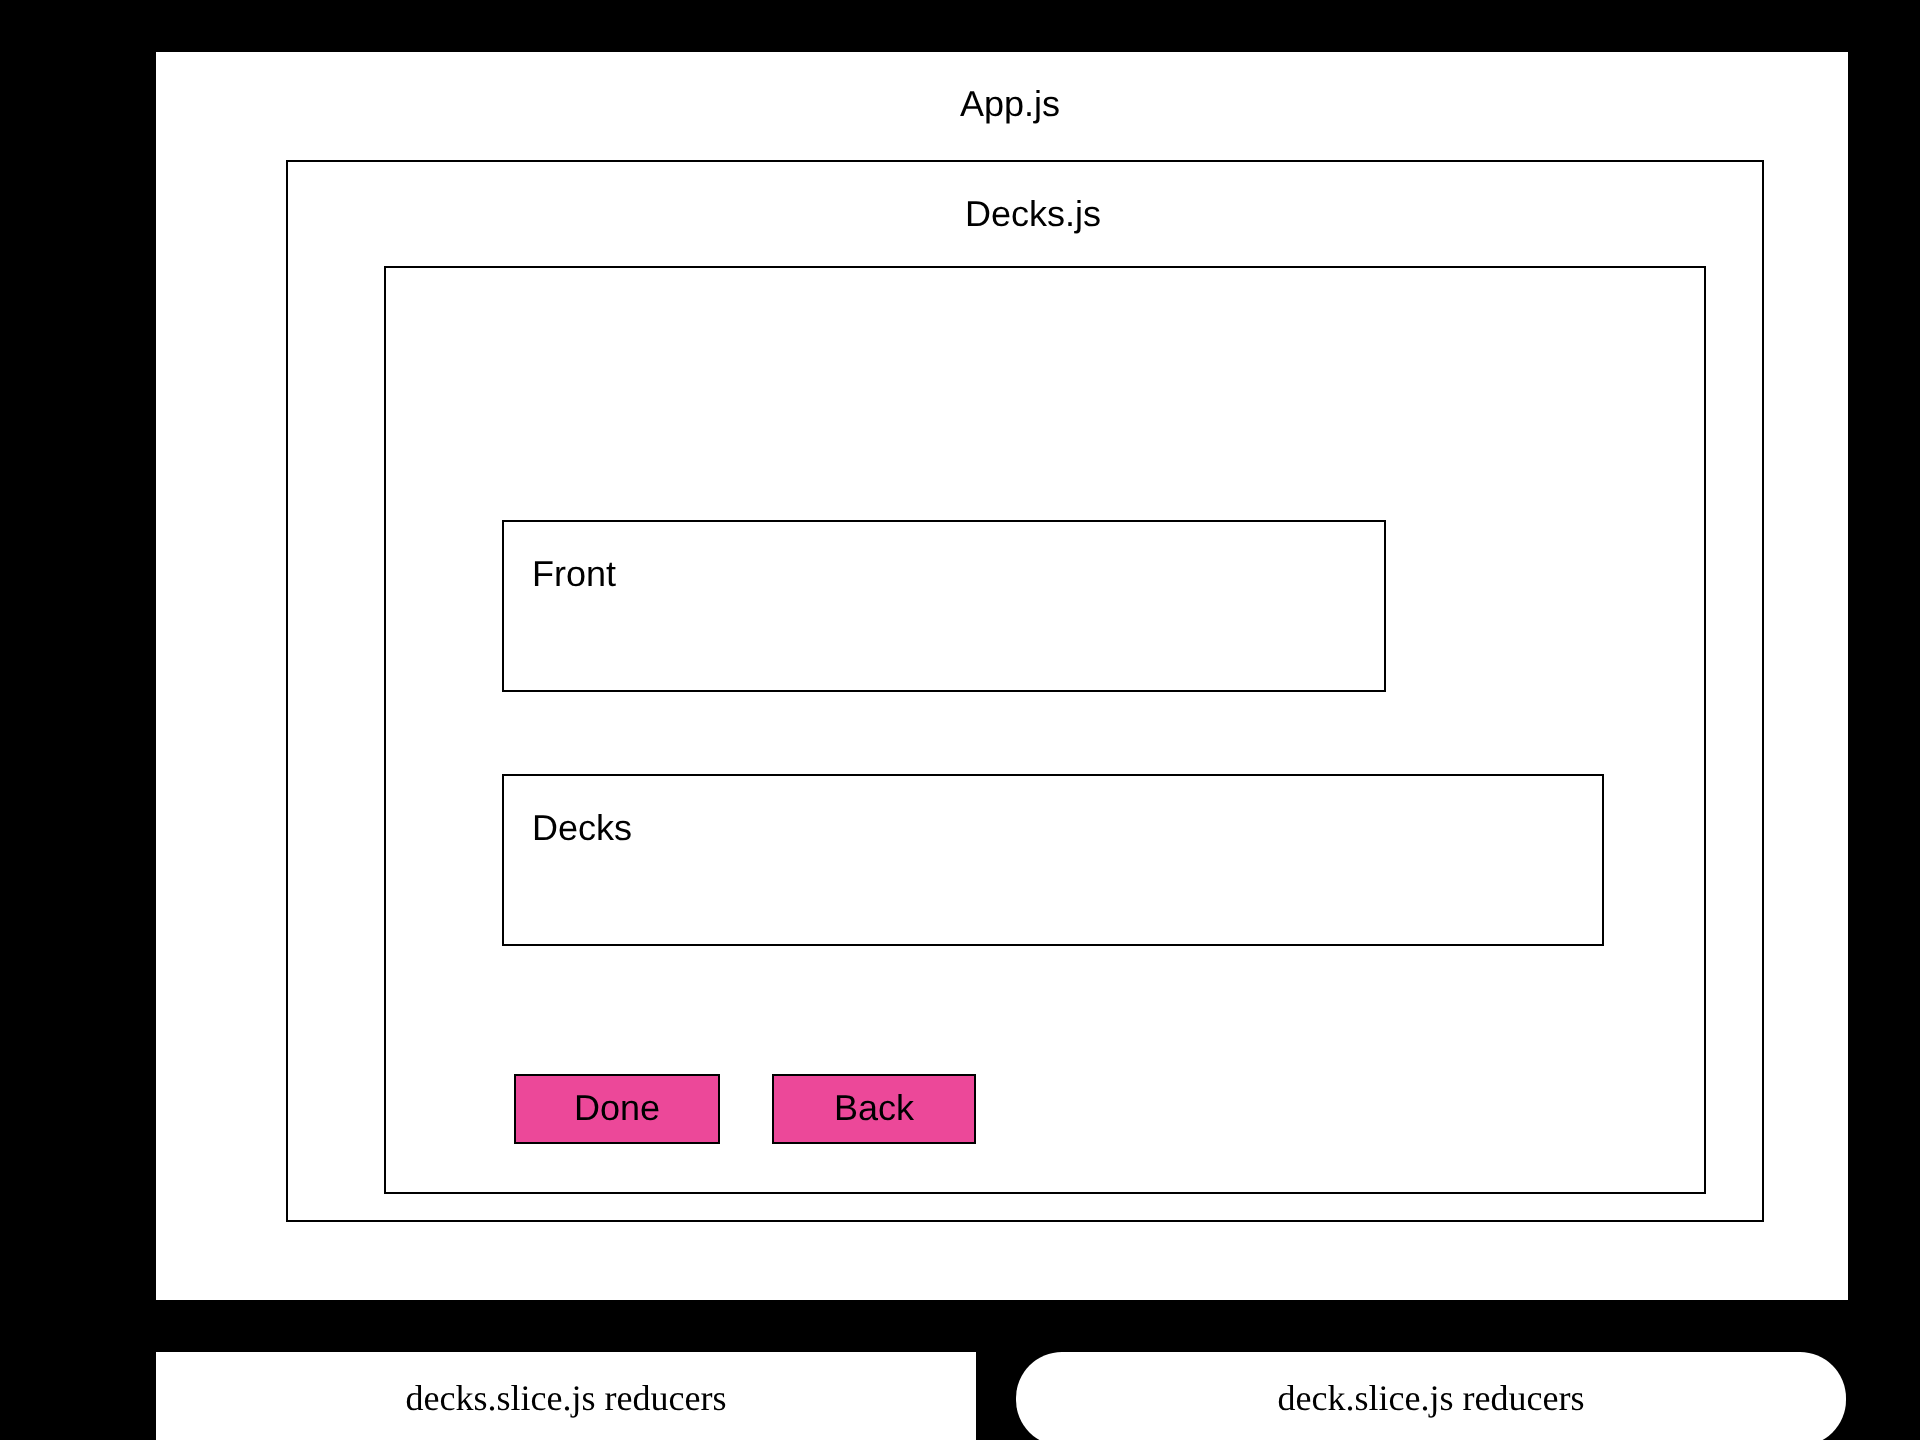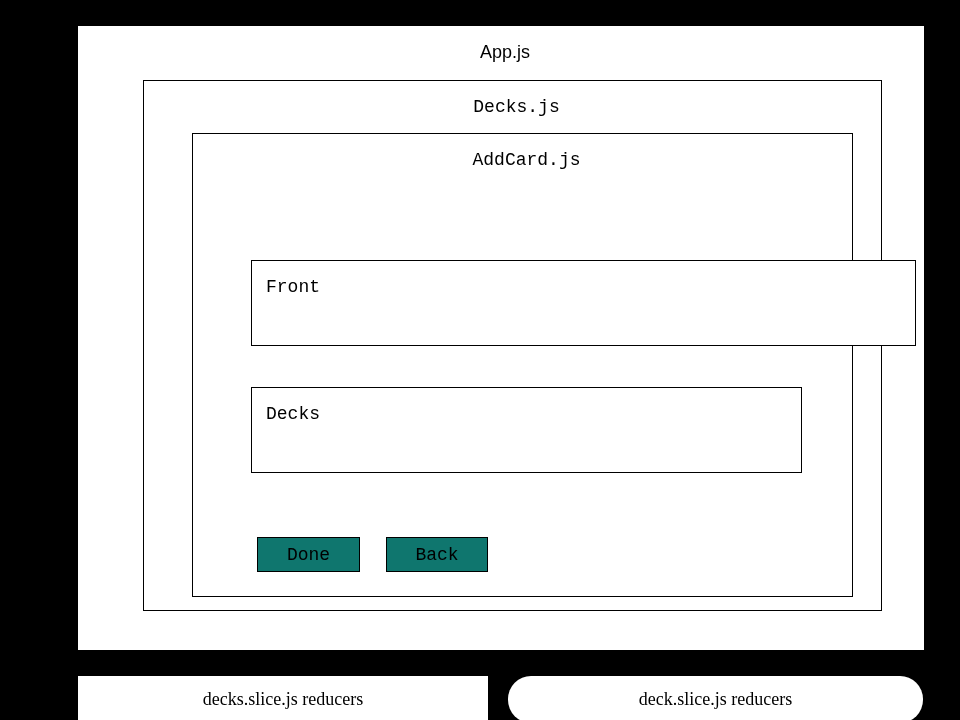--- a/index.html
+++ b/index.html
@@ -17,21 +17,20 @@
       left: 0; top: 0;
       width: 960px; height: 720px;
       background: #000000;
     }
     .box {
       position: absolute;
       background: #ffffff;
     }
     .bordered {
       border: 1px solid #000000;
-      font-family: Liberation Mono, monospace;
     }
     .box-title {
       display: block;
       width: 100%;
       text-align: center;
       padding-top: 11px;
       font-size: 18px;
       line-height: 22px;
       color: #000000;
     }
@@ -42,21 +41,21 @@
     }
     .field-label {
       display: block;
       padding: 11px 0 0 10px;
       font-size: 18px;
       line-height: 22px;
       color: #000000;
     }
     .btn {
       position: absolute;
-      background: #0f766e;
+      background: #ec4899;
       border: 1px solid #000000;
       display: flex;
       align-items: center;
       justify-content: center;
       font-size: 18px;
       color: #000000;
     }
     .reducer-box {
       position: absolute;
       background: #ffffff;
@@ -64,40 +63,39 @@
       align-items: center;
       justify-content: center;
       font-size: 18px;
       color: #000000;
       font-family: Liberation Serif, serif;
     }
     
     #app-box     { left: 62px;  top: 10px;  width: 846px; height: 624px; }
     #decks-box   { left: 61px;  top: 50px;  width: 739px; height: 531px; }
     #addcard-box { left: 44px;  top: 48px;  width: 661px; height: 464px; }
-    #front-field { left: 54px;  top: 122px; width: 665px; height: 86px; }
+    #front-field { left: 54px;  top: 122px; width: 442px; height: 86px; }
     #back-field  { left: 54px;  top: 249px; width: 551px; height: 86px; }
     #done-button { left: 60px;  top: 399px; width: 103px; height: 35px; }
     #save-button { left: 189px; top: 399px; width: 102px; height: 35px; }
     #reducers-left-box  { left: 62px;  top: 660px; width: 410px; height: 47px; }
     #reducers-right-box { left: 492px; top: 660px; width: 415px; height: 47px; border-radius: 23px; }
   </style>
 </head>
 <body>
 
 <div class="stage">
 
   <div class="box" id="app-box">
     <span class="box-title">App.js</span>
 
     <div class="box bordered" id="decks-box">
       <span class="box-title">Decks.js</span>
 
       <div class="box bordered" id="addcard-box">
-        <span class="box-title">AddCard.js</span>
 
         <div class="field" id="front-field">
           <span class="field-label">Front</span>
         </div>
 
         <div class="field" id="back-field">
           <span class="field-label">Decks</span>
         </div>
 
         <div class="btn" id="done-button">Done</div>

